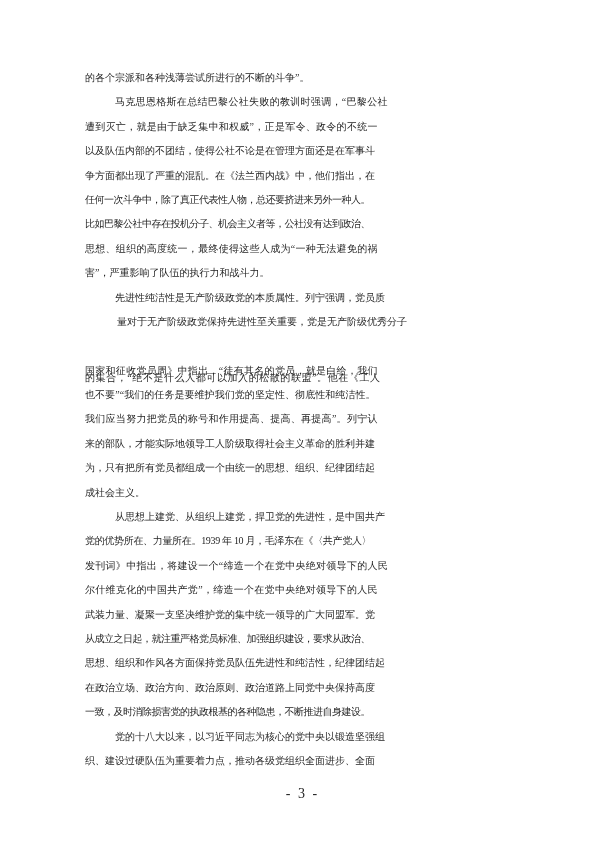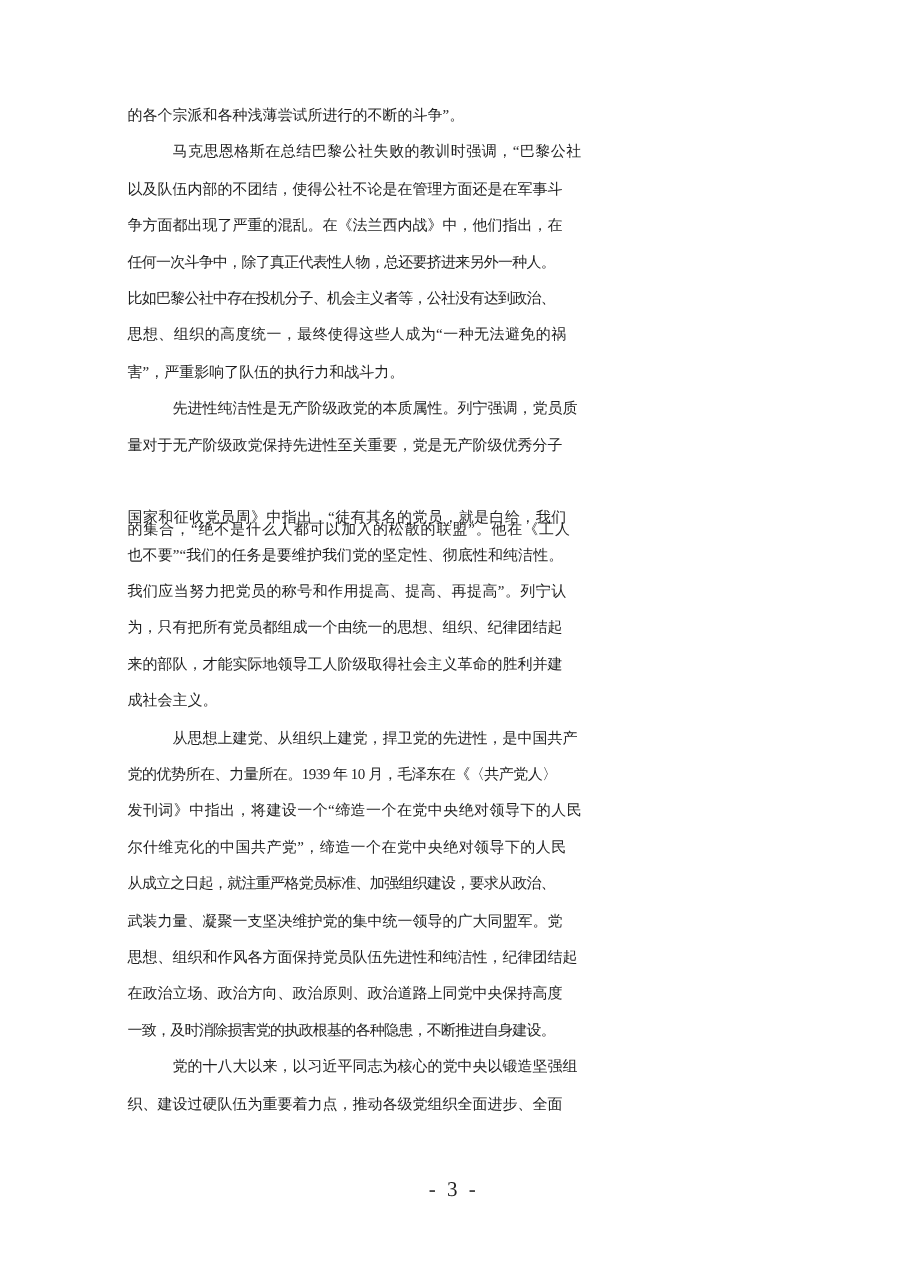--- a/index.html
+++ b/index.html
@@ -50,41 +50,42 @@
     font-family: "Liberation Serif", "DejaVu Serif", serif;
   }
 </style>
 </head>
 <body>
 
 <div class="page">
   <div class="text-block">
     <div class="line"><span>的各个宗派和各种浅薄尝试所进行的不断的斗争”。</span></div>
     <div class="line indent fill"><span style="letter-spacing: 0.308449px;">马克思恩格斯在总结巴黎公社失败的教训时强调，“巴黎公社</span></div>
+    <div class="line fill"><span style="letter-spacing: 0.287177px;">遭到灭亡，就是由于缺乏集中和权威”，正是军令、政令的不统一</span></div>
     <div class="line fill"><span style="letter-spacing: 0px;">以及队伍内部的不团结，使得公社不论是在管理方面还是在军事斗</span></div>
     <div class="line fill"><span style="letter-spacing: 0px;">争方面都出现了严重的混乱。在《法兰西内战》中，他们指出，在</span></div>
     <div class="line fill"><span style="letter-spacing: -0.5px; text-align: center;">任何一次斗争中，除了真正代表性人物，总还要挤进来另外一种人。</span></div>
     <div class="line fill"><span style="letter-spacing: -0.5px;">比如巴黎公社中存在投机分子、机会主义者等，公社没有达到政治、</span></div>
     <div class="line fill"><span style="letter-spacing: 0.287177px;">思想、组织的高度统一，最终使得这些人成为“一种无法避免的祸</span></div>
     <div class="line"><span>害”，严重影响了队伍的执行力和战斗力。</span></div>
     <div class="line indent fill"><span style="letter-spacing: 0px;">先进性纯洁性是无产阶级政党的本质属性。列宁强调，党员质</span></div>
-    <div class="line fill"><span style="letter-spacing: 0px;">量对于无产阶级政党保持先进性至关重要，党是无产阶级优秀分子</span></div>
+    <div class="line fill"><span style="letter-spacing: 0px; margin-left: 32px;">量对于无产阶级政党保持先进性至关重要，党是无产阶级优秀分子</span></div>
     <div class="line fill"><span style="letter-spacing: 0.574892px; margin-top: 32px;">的集合，“绝不是什么人都可以加入的松散的联盟”。他在《工人</span></div>
     <div class="line fill"><span style="letter-spacing: 0.287177px;">国家和征收党员周》中指出，“徒有其名的党员，就是白给，我们</span></div>
     <div class="line fill"><span style="letter-spacing: 0.0557292px; text-align: right;">也不要”“我们的任务是要维护我们党的坚定性、彻底性和纯洁性。</span></div>
     <div class="line fill"><span style="letter-spacing: 0.287177px;">我们应当努力把党员的称号和作用提高、提高、再提高”。列宁认</span></div>
+    <div class="line fill"><span style="letter-spacing: 0px;">来的部队，才能实际地领导工人阶级取得社会主义革命的胜利并建</span></div>
     <div class="line fill"><span style="letter-spacing: 0px;">为，只有把所有党员都组成一个由统一的思想、组织、纪律团结起</span></div>
-    <div class="line fill"><span style="letter-spacing: 0px;">来的部队，才能实际地领导工人阶级取得社会主义革命的胜利并建</span></div>
     <div class="line"><span>成社会主义。</span></div>
     <div class="line indent fill"><span style="letter-spacing: 0px;">从思想上建党、从组织上建党，捍卫党的先进性，是中国共产</span></div>
     <div class="line fill"><span style="letter-spacing: -0.321429px;">党的优势所在、力量所在。1939 年 10 月，毛泽东在《〈共产党人〉</span></div>
     <div class="line fill"><span style="letter-spacing: 0.287177px;">发刊词》中指出，将建设一个“缔造一个在党中央绝对领导下的人民</span></div>
     <div class="line fill"><span style="letter-spacing: 0.287177px;">尔什维克化的中国共产党”，缔造一个在党中央绝对领导下的人民</span></div>
+    <div class="line fill"><span style="letter-spacing: 0px;">武装力量、凝聚一支坚决维护党的集中统一领导的广大同盟军。党</span></div>
     <div class="line fill"><span style="letter-spacing: -0.5px;">从成立之日起，就注重严格党员标准、加强组织建设，要求从政治、</span></div>
-    <div class="line fill"><span style="letter-spacing: 0px;">武装力量、凝聚一支坚决维护党的集中统一领导的广大同盟军。党</span></div>
     <div class="line fill"><span style="letter-spacing: 0px;">思想、组织和作风各方面保持党员队伍先进性和纯洁性，纪律团结起</span></div>
     <div class="line fill"><span style="letter-spacing: 0px;">在政治立场、政治方向、政治原则、政治道路上同党中央保持高度</span></div>
     <div class="line fill"><span style="letter-spacing: -0.5px;">一致，及时消除损害党的执政根基的各种隐患，不断推进自身建设。</span></div>
     <div class="line indent fill"><span style="letter-spacing: 0px;">党的十八大以来，以习近平同志为核心的党中央以锻造坚强组</span></div>
     <div class="line fill"><span style="letter-spacing: 0px;">织、建设过硬队伍为重要着力点，推动各级党组织全面进步、全面</span></div>
   </div>
 
   <div class="footer">
     <span class="page-number">- 3 -</span>
   </div>

